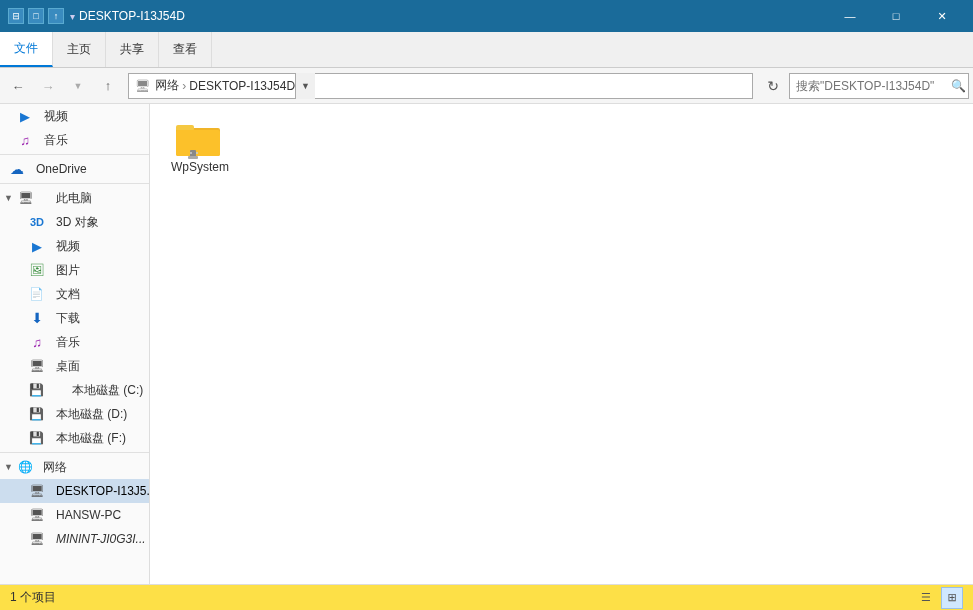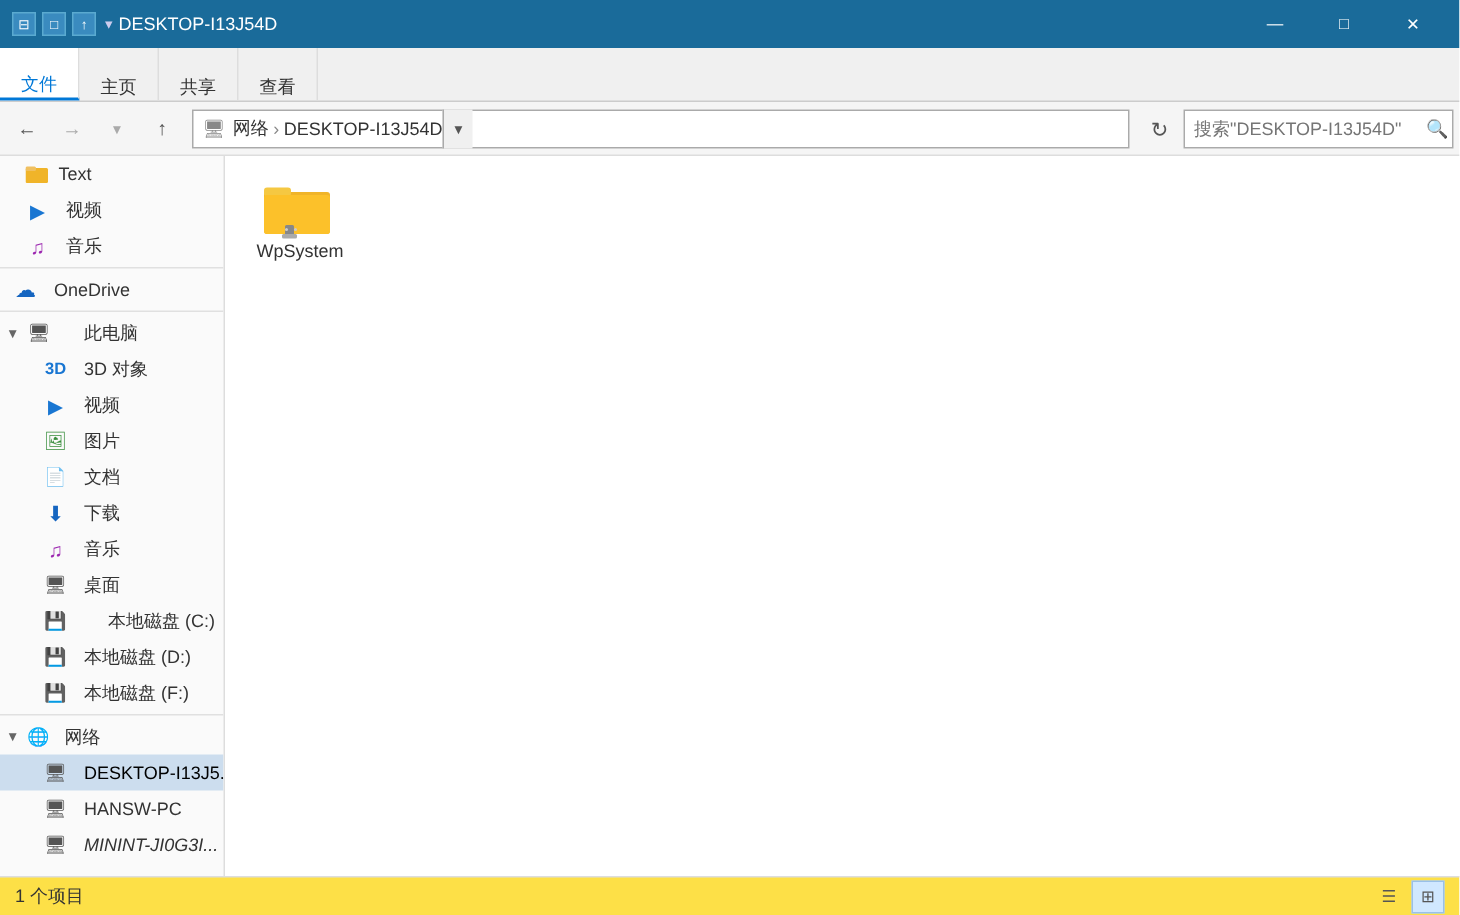--- a/index.html
+++ b/index.html
@@ -25,21 +25,21 @@
     .ribbon {
       height: 36px;
       background: #f0f0f0;
       border-bottom: 1px solid #ccc;
       display: flex;
       align-items: stretch;
     }
     .ribbon-tab {
       padding: 0 14px;
       display: flex;
-      align-items: flex-end;
+      align-items: center;
       font-size: 12px;
       cursor: pointer;
       border-right: 1px solid #ddd;
       color: #333;
     }
     .ribbon-tab.active {
       background: #fff;
       border-bottom: 2px solid #0078d7;
       color: #0078d7;
     }
@@ -242,29 +242,20 @@
   <div class="search-box">
     <input type="text" placeholder="搜索&quot;DESKTOP-I13J54D&quot;" style="">
     <span class="search-icon">🔍</span>
   </div>
 </div>
 
 <div class="main">
 
   <div class="sidebar">
 
-    <div class="sidebar-item indent1">
-      <span class="icon">
-        <svg width="16" height="14" viewBox="0 0 16 14">
-            <rect x="0" y="3" width="15" height="10" rx="1" fill="#f0b429"></rect>
-            <rect x="0" y="2" width="7" height="3" rx="1" fill="#f0c060"></rect>
-          </svg>
-      </span>
-      <span>Text</span>
-    </div>
 
     <div class="sidebar-item indent1">
       <span class="icon" style="color:#1976d2; font-size:13px;">▶</span>
       <span style="margin-left:5px;">视频</span>
     </div>
 
     <div class="sidebar-item indent1">
       <span class="icon" style="color:#9c27b0; font-size:13px;">♫</span>
       <span style="margin-left:5px;">音乐</span>
     </div>

